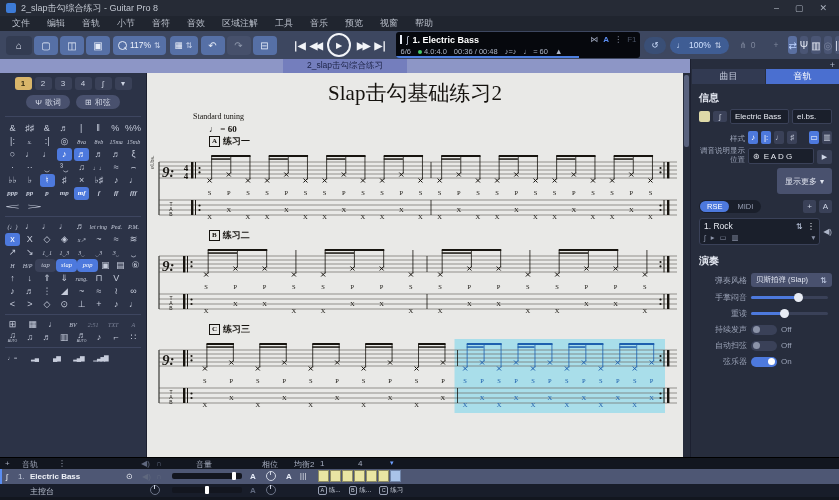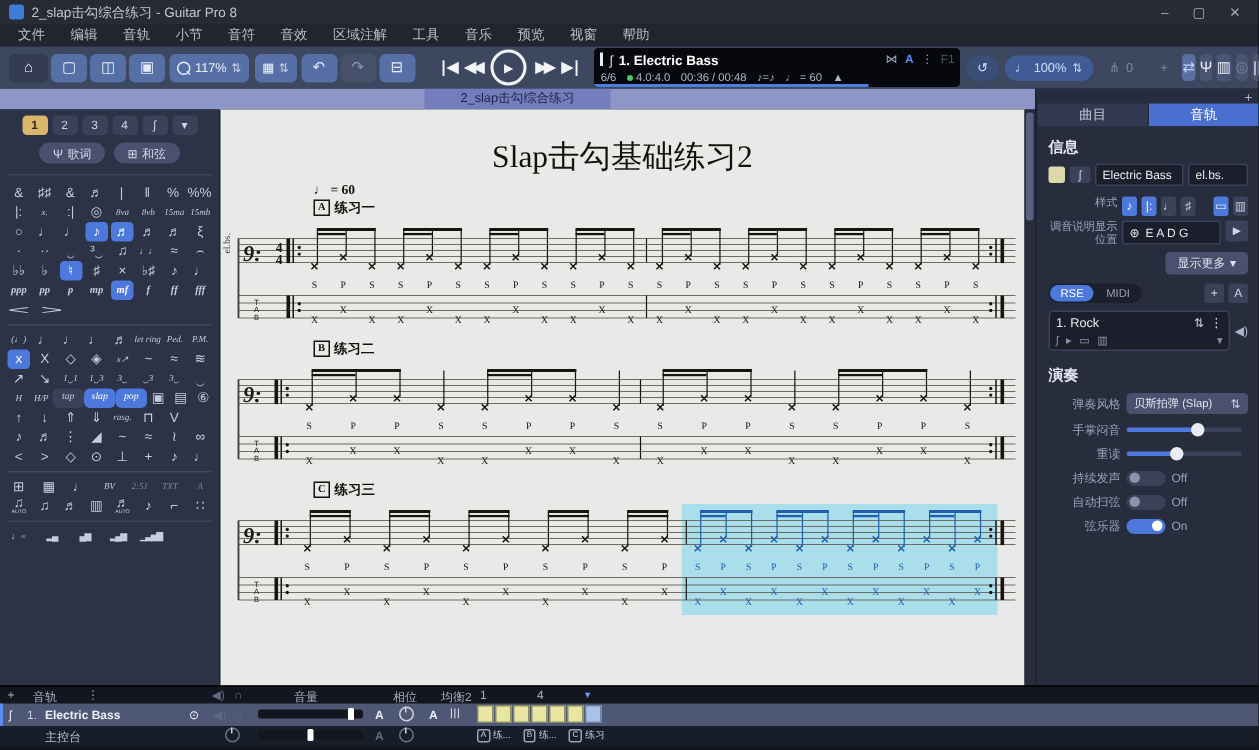--- a/index.html
+++ b/index.html
@@ -65,21 +65,21 @@
   .pcell.txt{font-size:6px;font-family:"Liberation Serif",serif;font-style:italic;}
   .pcell.dyn{font-size:7px;font-family:"Liberation Serif",serif;font-style:italic;font-weight:bold;}
   .pcell.chip{font-size:6.5px;font-family:"Liberation Serif",serif;font-style:italic;padding:0 3px;background:#3a4158;border-radius:4px;}
   .pcell.chip.sel{background:#4d79dd;}
   .pcell.bars{font-size:6px;letter-spacing:-1px;}
   .pcell.dim{color:#7d8499;}
   .pcell.hairpin{transform:scaleX(3.2);font-size:8px;}
   .psub{font-size:3.5px;color:inherit;margin-top:0px;letter-spacing:0;}
   
   .score{flex:1;background:#e9e9e7;position:relative;overflow:hidden;border-left:1px solid #1c2030;}
-  .stitle{font-family:"Liberation Serif",serif;font-size:21px;color:#15120e;text-align:center;margin-top:17px;}
+  .stitle{font-family:"Liberation Serif",serif;font-size:21px;color:#15120e;text-align:center;margin-top:6px;}
   .stuning{font-family:"Liberation Serif",serif;font-size:8px;color:#15120e;margin:5px 0 0 46px;}
   .stempo{font-family:"Liberation Serif",serif;font-weight:bold;font-size:9px;color:#15120e;margin:3px 0 0 62px;}
   .system{position:relative;margin:1px 0 0 6px;}
   .seclabel{margin-left:56px;font-family:"Liberation Serif",serif;font-size:9px;font-weight:bold;display:flex;gap:3px;align-items:center;color:#15120e;}
   .secletter{border:1px solid #15120e;padding:0 2px;font-size:7px;line-height:1.2;}
   .sysvg{display:block;}
   .instlabel{position:absolute;left:1px;top:96px;font-size:6.5px;color:#3a3a36;transform:rotate(-90deg);transform-origin:left top;font-family:"Liberation Serif",serif;}
   
   .vscroll{width:7px;background:#262c3c;position:relative;flex:0 0 auto;}
   .vthumb{position:absolute;top:2px;left:1px;width:5px;height:72px;background:#59627e;border-radius:2px;}
@@ -90,29 +90,29 @@
   .ptab{flex:1;display:flex;align-items:center;justify-content:center;background:#323a52;color:#c3cadb;font-size:9px;}
   .ptab.sel{background:#4a6fd0;color:#fff;}
   .psec{padding:2px 8px 2px;}
   .pheading{font-size:10px;font-weight:bold;color:#e3e7f0;margin:5px 0 4px;}
   .irow{display:flex;gap:3px;align-items:center;}
   .swatch{width:11px;height:11px;background:#ded9a8;border-radius:2px;flex:0 0 auto;}
   .iicon{width:14px;height:11px;background:#3a4158;border-radius:2px;font-size:8px;display:inline-flex;align-items:center;justify-content:center;flex:0 0 auto;}
   .ifield{background:#1a1f2b;border:1px solid #3a4158;border-radius:2px;height:13px;display:flex;align-items:center;padding:0 4px;color:#e8ebf2;font-size:8px;white-space:nowrap;overflow:hidden;}
   .ifield.name{flex:1;}
   .ifield.short{width:30px;flex:0 0 auto;}
-  .nrow{display:flex;align-items:flex-start;gap:3px;margin:3px 0;}
+  .nrow{display:flex;align-items:flex-end;gap:3px;margin:3px 0;}
   .nlabel{width:46px;text-align:right;color:#9aa2b6;font-size:7.5px;line-height:1.15;flex:0 0 auto;}
   .sbtn{width:14px;height:13px;background:#3a4158;border-radius:2px;display:inline-flex;align-items:center;justify-content:center;font-size:8px;color:#c6ccdb;}
   .sbtn.sel{background:#4d79dd;color:#fff;}
   .sgap{width:8px;}
   .tfield{flex:1;background:#1a1f2b;border:1px solid #3a4158;border-radius:2px;height:14px;display:flex;align-items:center;gap:4px;padding:0 4px;color:#e8ebf2;font-size:8px;}
   .tarrow{width:15px;height:14px;background:#3a4158;border-radius:2px;display:inline-flex;align-items:center;justify-content:center;color:#cfd6e6;font-size:7px;flex:0 0 auto;}
   .morerow{display:flex;justify-content:flex-end;margin:4px 0 2px;}
-  .morebtn{background:#49516e;border-radius:3px;height:15px;padding:0 8px;font-size:8px;display:inline-flex;align-items:center;gap:3px;color:#dfe3ee;}
+  .morebtn{background:#49516e;border-radius:3px;height:26px;padding:0 8px;font-size:8px;display:inline-flex;align-items:center;gap:3px;color:#dfe3ee;}
   .audiorow{display:flex;align-items:center;gap:3px;}
   .seg{display:flex;background:#1a1f2b;border-radius:8px;padding:1px;gap:1px;justify-content:flex-end;}
   .segb{padding:0 7px;height:11px;border-radius:7px;font-size:7.5px;display:inline-flex;align-items:center;color:#98a0b5;}
   .segb.sel{background:#4d79dd;color:#fff;}
   .sq{width:13px;height:13px;background:#3a4158;border-radius:2px;display:inline-flex;align-items:center;justify-content:center;font-size:8px;color:#cfd6e6;}
   .bankwrap{display:flex;align-items:center;gap:3px;margin-top:5px;}
   .bank{flex:1;background:#1a1f2b;border:1px solid #3a4158;border-radius:3px;padding:2px 4px;}
   .bankrow{display:flex;align-items:center;gap:4px;color:#e8ebf2;font-size:8.5px;}
   .banksub{display:flex;gap:5px;color:#8b93a8;font-size:7.5px;margin-top:2px;align-items:center;}
   .speak{color:#aeb6c9;font-size:8px;}
@@ -693,20 +693,21 @@
                 </span>
                 <span class="pcell bars">
                   <span>▁▃▅▇</span>
                 </span>
               </div>
             </div>
         </div>
 
         <div class="score">
           <div class="stitle">Slap击勾基础练习2</div>
+          <div class="stuning">Standard tuning</div>
           <div class="stempo">♩ <span>= 60</span></div>
           <div class="instlabel">el.bs.</div>
           <div id="systems">
               <div class="system">
                 <div class="seclabel">
                   <span class="secletter">A</span>
                   <span class="secname">练习一</span>
                 </div>
                 <svg class="sysvg" width="532" height="80" viewBox="0 0 532 80" xmlns="http://www.w3.org/2000/svg">
                   <line x1="6" y1="14" x2="524" y2="14" stroke="#6f6c64" stroke-width="0.7"></line>

